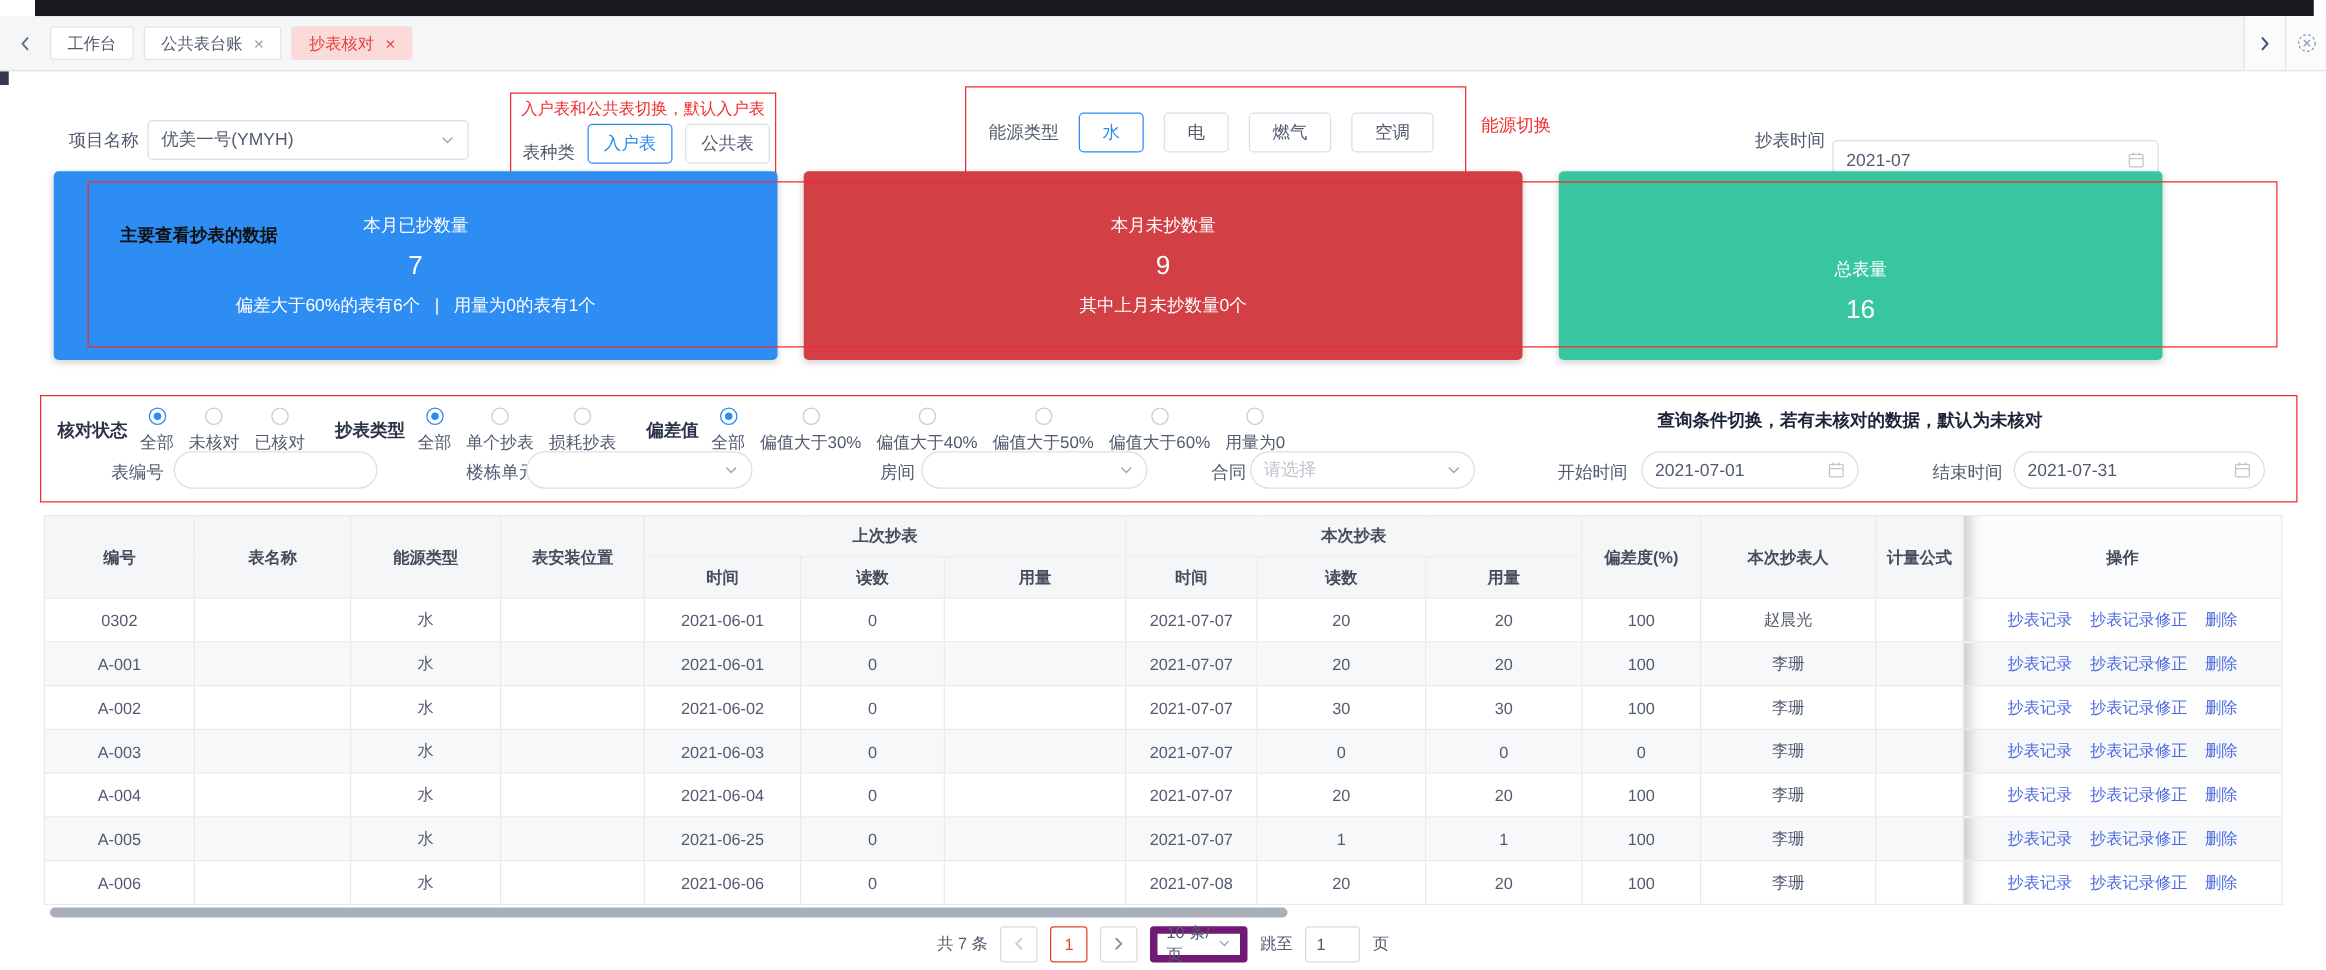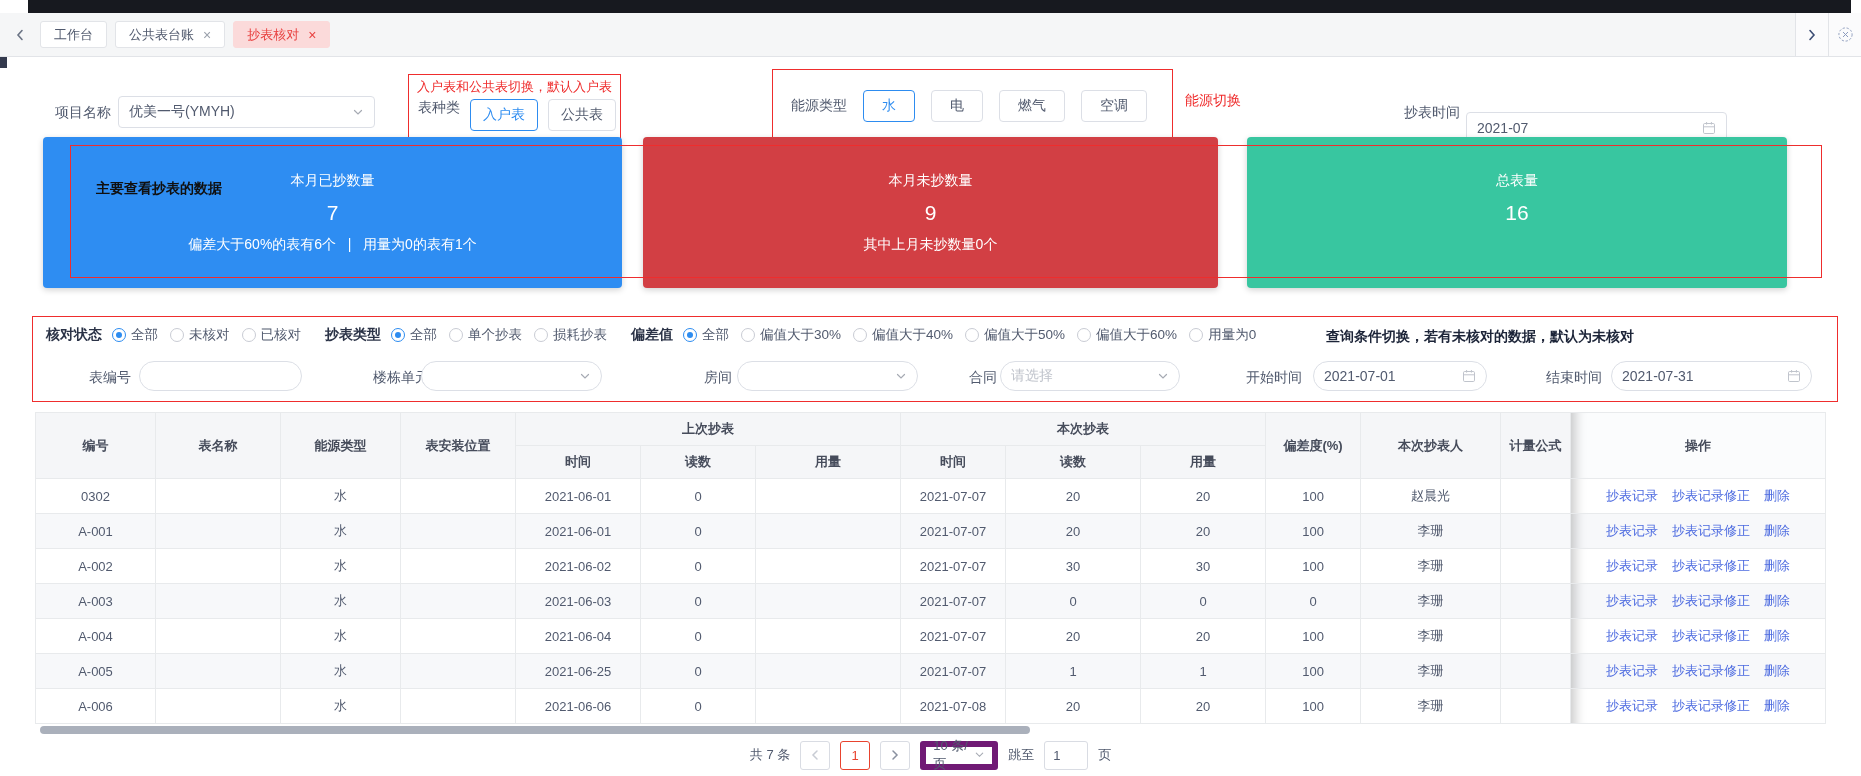--- a/index.html
+++ b/index.html
@@ -29,21 +29,21 @@
   .ctl { border:1px solid #dcdfe6; border-radius:4px; background:#fff; height:32px;
          display:flex; align-items:center; padding:0 10px; color:#515a6e; font-size:14px; }
   .ctl .ph { color:#c0c4cc; }
   .ctl .tail { margin-left:auto; display:flex; align-items:center; }
   .project-select { position:absolute; left:118px; top:96px; width:257px; cursor:pointer; }
   .read-time { position:absolute; left:1466px; top:96px; width:261px; cursor:pointer;margin-top:16px; }
   
   .annot { border:1.5px solid #ef2d2d; }
   .annot-kind { position:absolute; left:408px; top:74px; width:213px; height:67px; background:#fff; }
   .annot-kind-title { color:#ef2d2d; font-size:13px; text-align:center; margin-top:3px; white-space:nowrap; }
-  .kind-row { display:flex; align-items:flex-start; gap:10px; margin-top:3px; padding-left:9px; }
+  .kind-row { display:flex; align-items:flex-end; gap:10px; margin-top:3px; padding-left:9px; }
   .annot-energy { position:absolute; left:772px; top:69px; width:401px; height:74px;
                   display:flex; align-items:center; padding-left:18px; background:#fff; }
   .annot-energy .lbl { margin-right:16px; }
   .btn-row { display:flex; gap:16px; }
   .opt-btn { height:32px; padding:0 12px; border:1px solid #dcdfe6; border-radius:4px; background:#fff;
              display:flex; align-items:center; font-size:14px; color:#515a6e; cursor:pointer; white-space:nowrap; }
   .energy .opt-btn { padding:0 18px; }
   .opt-btn.selected { border-color:#2d8cf0; color:#2d8cf0; }
   .energy-note { position:absolute; left:1185px; top:92px; color:#ef2d2d; font-size:14px; }
   
@@ -55,21 +55,21 @@
   .card .c-footer { font-size:14px; min-height:17px; }
   .cards-annot { position:absolute; left:70px; top:145px; width:1752px; height:133px;
                  z-index:5; pointer-events:none; }
   .cards-note { position:absolute; left:96px; top:180px; z-index:6; color:#101010; font-weight:600; }
   
   .filter-annot { position:absolute; left:32px; top:316px; width:1806px; height:86px; }
   .filter-row1 { position:absolute; left:13px; top:9px; display:flex; align-items:center; gap:24px; }
   .radio-group { display:flex; align-items:center; gap:10px; }
   .radio-group .g-label { font-weight:700; color:#2b3347; white-space:nowrap; }
   .radio-group .opts { display:flex; gap:12px; }
-  .radio-opt { display:flex; align-items:center; gap:5px; font-size:13.5px; cursor:pointer; white-space:nowrap; }
+  .radio-opt { display:flex; align-items:center; gap:5px; font-size:13.5px; cursor:pointer; white-space:nowrap;flex-direction:column; }
   .radio { width:14px; height:14px; border-radius:50%; border:1px solid #c9ccd4; background:#fff;
            position:relative; flex:0 0 14px; }
   .radio.checked { border-color:#2d8cf0; }
   .radio.checked::after { content:""; position:absolute; left:3px; top:3px; width:6px; height:6px;
                           border-radius:50%; background:#2d8cf0; }
   .filter-note { position:absolute; left:1293px; top:11px; font-weight:700; color:#1c2438; white-space:nowrap; }
   .f-label { position:absolute; top:45px; height:30px; line-height:30px; white-space:nowrap; }
   .f-ctl { position:absolute; top:44px; height:30px;border-radius:15px; }
   
   .table-wrap { position:absolute; left:35px; top:412px; }
@@ -185,21 +185,21 @@
     <div class="card" style="left: 43px; width: 579px; background: rgb(46, 141, 242);">
       <div class="c-title">本月已抄数量</div>
       <div class="c-value">7</div>
       <div class="c-footer">偏差大于60%的表有6个&nbsp;&nbsp;&nbsp;|&nbsp;&nbsp;&nbsp;用量为0的表有1个</div>
     </div>
     <div class="card" style="left: 643px; width: 575px; background: rgb(210, 63, 68);">
       <div class="c-title">本月未抄数量</div>
       <div class="c-value">9</div>
       <div class="c-footer">其中上月未抄数量0个</div>
     </div>
-    <div class="card" style="left: 1247px; width: 540px; background: rgb(56, 198, 160);">
+    <div class="card" style="left: 1247px; width: 483px; background: rgb(56, 198, 160); justify-content: flex-end;">
       <div class="c-title">总表量</div>
       <div class="c-value">16</div>
       <div class="c-footer"></div>
     </div>
   </div>
 <div class="annot cards-annot"></div>
 <div class="cards-note">主要查看抄表的数据</div>
 
 <div class="annot filter-annot">
   <div class="filter-row1" id="radio-groups">

